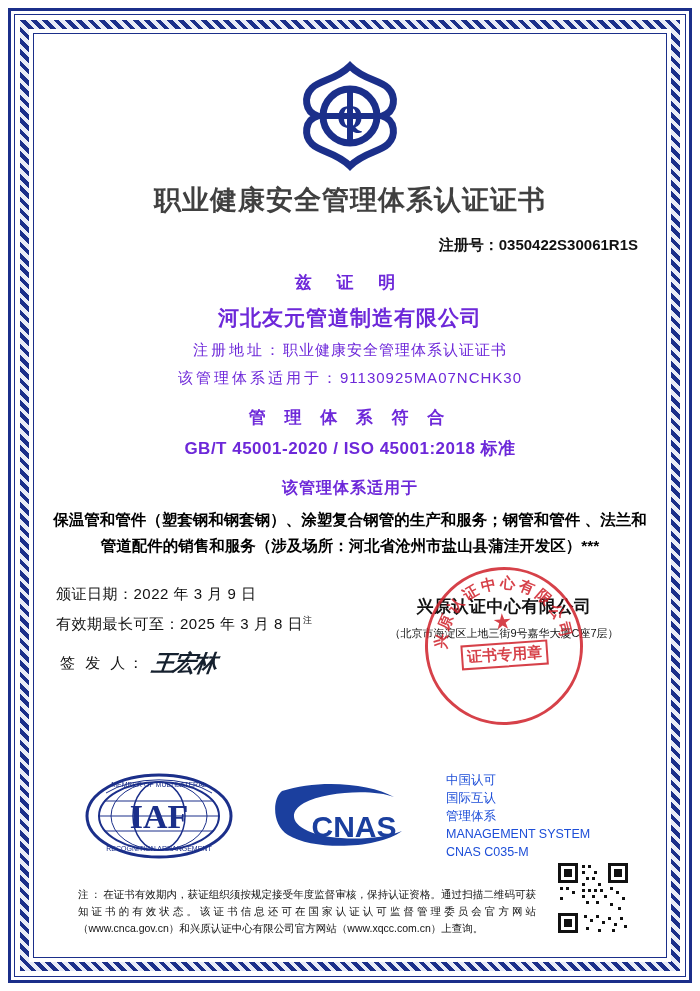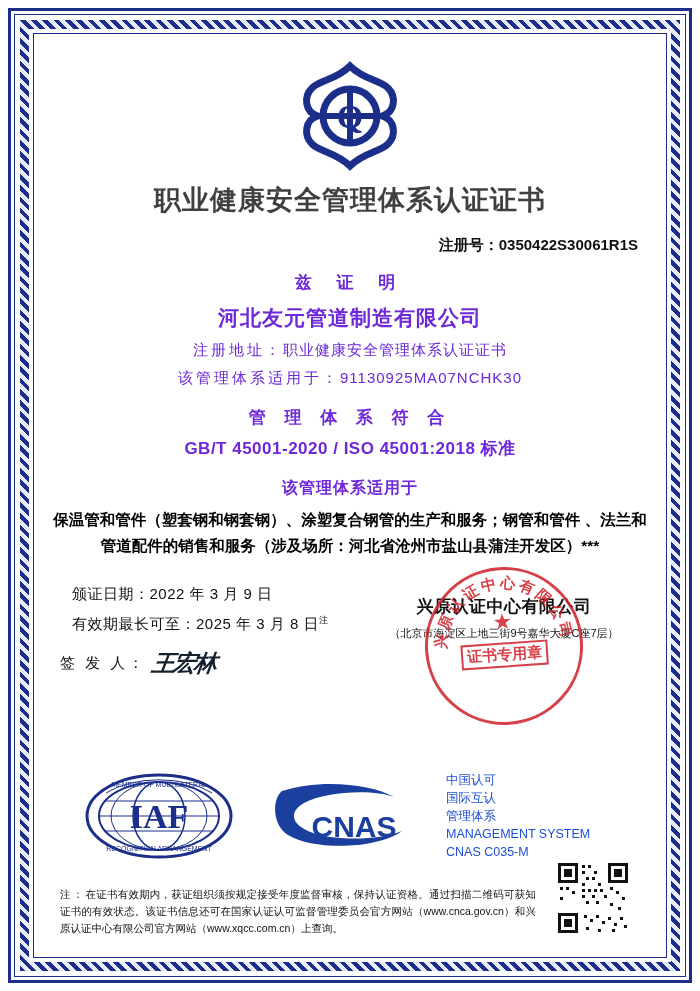--- a/index.html
+++ b/index.html
@@ -118,21 +118,21 @@
   }
 
   
   .dates{
     margin-top:26px;
     position:relative;
     font-family:"Liberation Sans", sans-serif;
     font-size:15px;
     color:#111;
   }
-  .date-line{margin:0 0 10px 26px;letter-spacing:0.5px;}
+  .date-line{margin:0 0 10px 10px;letter-spacing:0.5px;}
   .sup{font-size:9px;vertical-align:super;}
   .sign-row{
     margin:14px 0 0 14px;
     display:flex;align-items:center;
   }
   .sign-label{font-size:15px;letter-spacing:3px;}
   .sign-script{
     font-family:"Liberation Serif", serif;
     font-style:italic;
     font-weight:bold;
@@ -201,21 +201,21 @@
   .accred-text{
     margin-left:22px;
     font-family:"Liberation Sans", sans-serif;
     font-size:12.5px;
     line-height:18px;
     color:#1d4ed8;
   }
 
   
   .footnote{
-    position:absolute;left:14px;right:118px;bottom:10px;
+    position:absolute;left:32px;right:118px;bottom:10px;
     font-family:"Liberation Sans", sans-serif;
     font-size:10.5px;
     line-height:17px;
     color:#111;
     text-align:justify;
   }
   .footnote .tag{letter-spacing:2px;}
   .qr{
     position:absolute;right:24px;bottom:12px;
     width:74px;height:74px;

